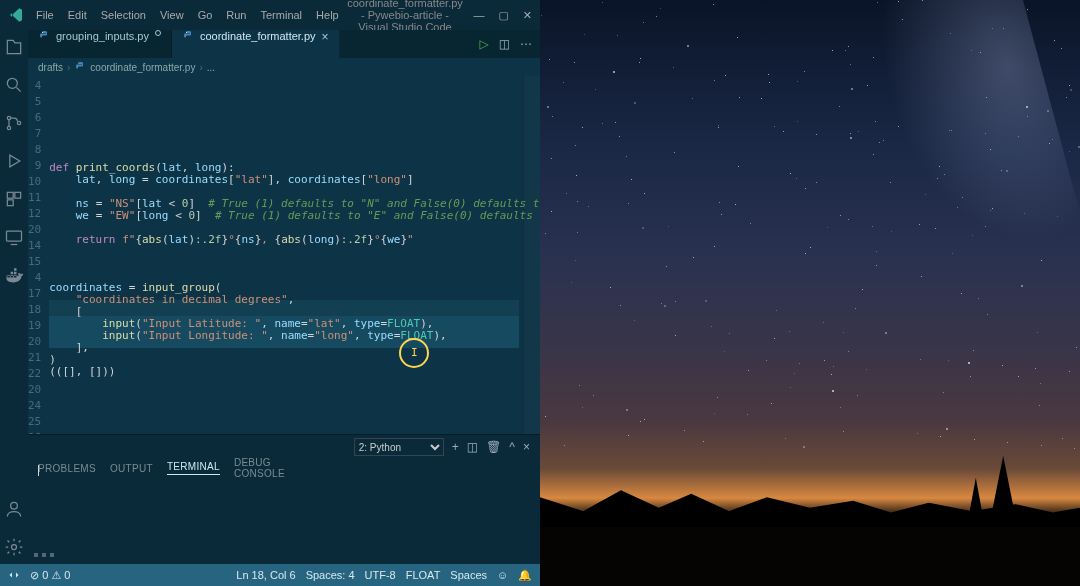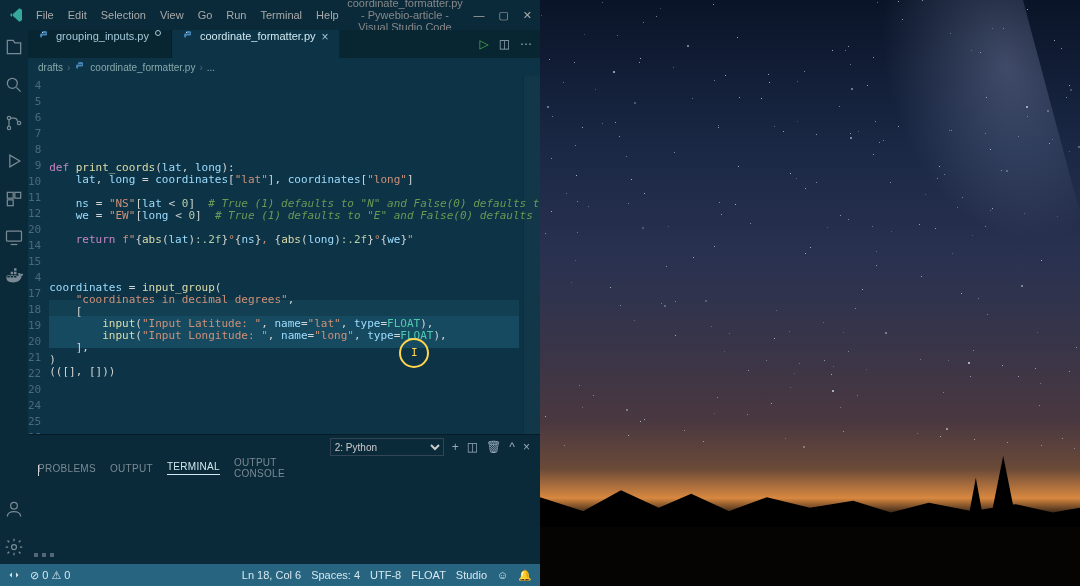--- a/index.html
+++ b/index.html
@@ -48,21 +48,21 @@
 
   .minimap { position: absolute; top: 0; right: 0; width: 56px; height: 100%; background: rgba(255,255,255,0.02); border-left: 1px solid rgba(0,0,0,.15); }
 
   .cursor-ring { position: absolute; width: 30px; height: 30px; border: 2px solid #ffd54f; border-radius: 50%; display: flex; align-items: center; justify-content: center; color: #ffd54f; font-size: 11px; font-family: monospace; z-index: 5; }
 
   .panel { height: 112px; background: #0a2a3a; border-top: 1px solid rgba(0,0,0,.3); display: flex; flex-direction: column; }
   .panel-tabs { height: 24px; display: flex; align-items: center; gap: 14px; padding: 0 10px; font-size: 10px; color: #7a8a94; }
   .panel-tabs .ptab { cursor: pointer; letter-spacing: .3px; margin-top: 42px; }
   .panel-tabs .ptab.active { color: #d0e8f0; border-bottom: 1px solid #d0e8f0; padding-bottom: 2px; }
   .panel-tabs .right { margin-left: auto; display: flex; align-items: center; gap: 8px; }
-  .panel-tabs select { background: #0a2a3a; color: #ccc; border: 1px solid #345; font-size: 10px; height: 18px; width: 114px; margin-left: 20px; }
+  .panel-tabs select { background: #0a2a3a; color: #ccc; border: 1px solid #345; font-size: 10px; height: 18px; width: 90px; margin-left: 20px; }
   .panel-tabs .picon { font-size: 12px; color: #9ab; cursor: pointer; }
   .terminal { flex: 1; padding: 4px 10px; font-family: Consolas, monospace; font-size: 11px; color: #d4d4d4; }
   .terminal .prompt-caret { border-left: 1px solid #d4d4d4; display:inline-block; height:11px; vertical-align:middle; }
 
   .bottom-strip { height: 18px; background: #0a2a3a; display:flex; align-items:center; padding: 0 6px; gap: 4px; }
   .bottom-strip .sq { width:4px; height:4px; background:#567; }
 
   .statusbar { height: 22px; background: #26647f; color: #d8e8f0; display: flex; align-items: center; font-size: 11px; padding: 0 8px; gap: 10px; }
   .statusbar .sb-item { display: flex; align-items: center; gap: 3px; cursor: default; }
   .statusbar .right-group { margin-left: auto; display: flex; align-items: center; gap: 10px; }
@@ -258,21 +258,21 @@
           <div class="minimap"></div>
           <div class="cursor-ring" style="left:350px; top:262px">I</div>
         </div>
       </div>
 
       <div class="panel">
         <div class="panel-tabs">
           <span class="ptab">PROBLEMS</span>
           <span class="ptab">OUTPUT</span>
           <span class="ptab active">TERMINAL</span>
-          <span class="ptab">OUTPUT CONSOLE</span>
+          <span class="ptab">DEBUG CONSOLE</span>
           <div class="right">
             <select><option>2: Python</option></select>
             <span class="picon">+</span>
             <span class="picon">◫</span>
             <span class="picon">🗑</span>
             <span class="picon">^</span>
             <span class="picon">×</span>
           </div>
         </div>
         <div class="terminal">
@@ -293,21 +293,21 @@
         <svg viewBox="0 0 24 24" fill="currentColor">
           <path d="M8 7l-5 5 5 5M16 7l5 5-5 5"></path>
         </svg>
       </span>
     <span class="sb-item">⊘ 0 ⚠ 0</span>
     <div class="right-group">
       <span class="sb-item">Ln 18, Col 6</span>
       <span class="sb-item">Spaces: 4</span>
       <span class="sb-item">UTF-8</span>
       <span class="sb-item">FLOAT</span>
-      <span class="sb-item">Studio</span>
+      <span class="sb-item">Spaces</span>
       <span class="sb-item">☺</span>
       <span class="sb-item">🔔</span>
     </div>
   </div>
 </div>
 
 <div class="wallpaper">
   <div class="milky"></div>
   <div class="stars" id="stars">
       <div class="star" style="left:478.3773148148148px;top:376.10836762688615px;width:1px;height:1px;opacity:0.8388931755829905"></div>

